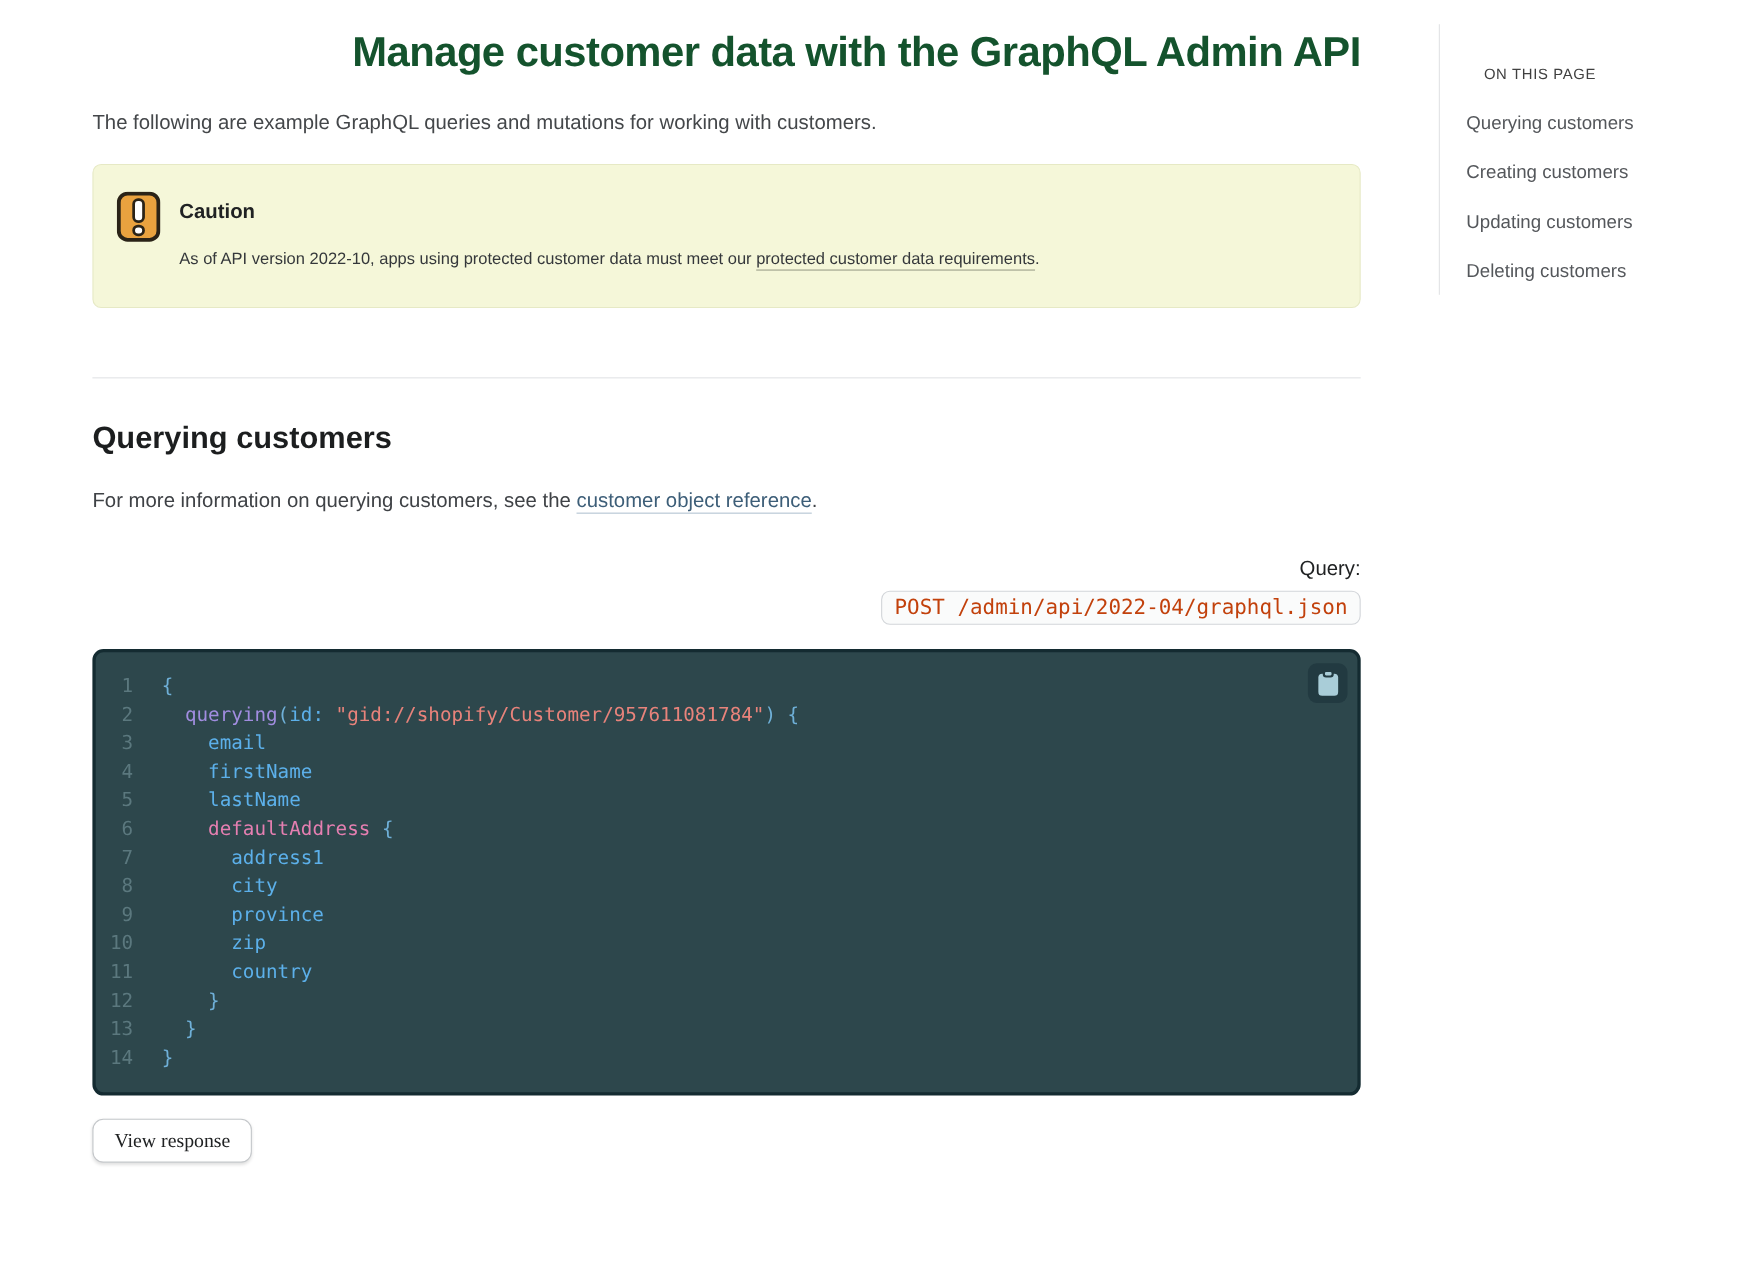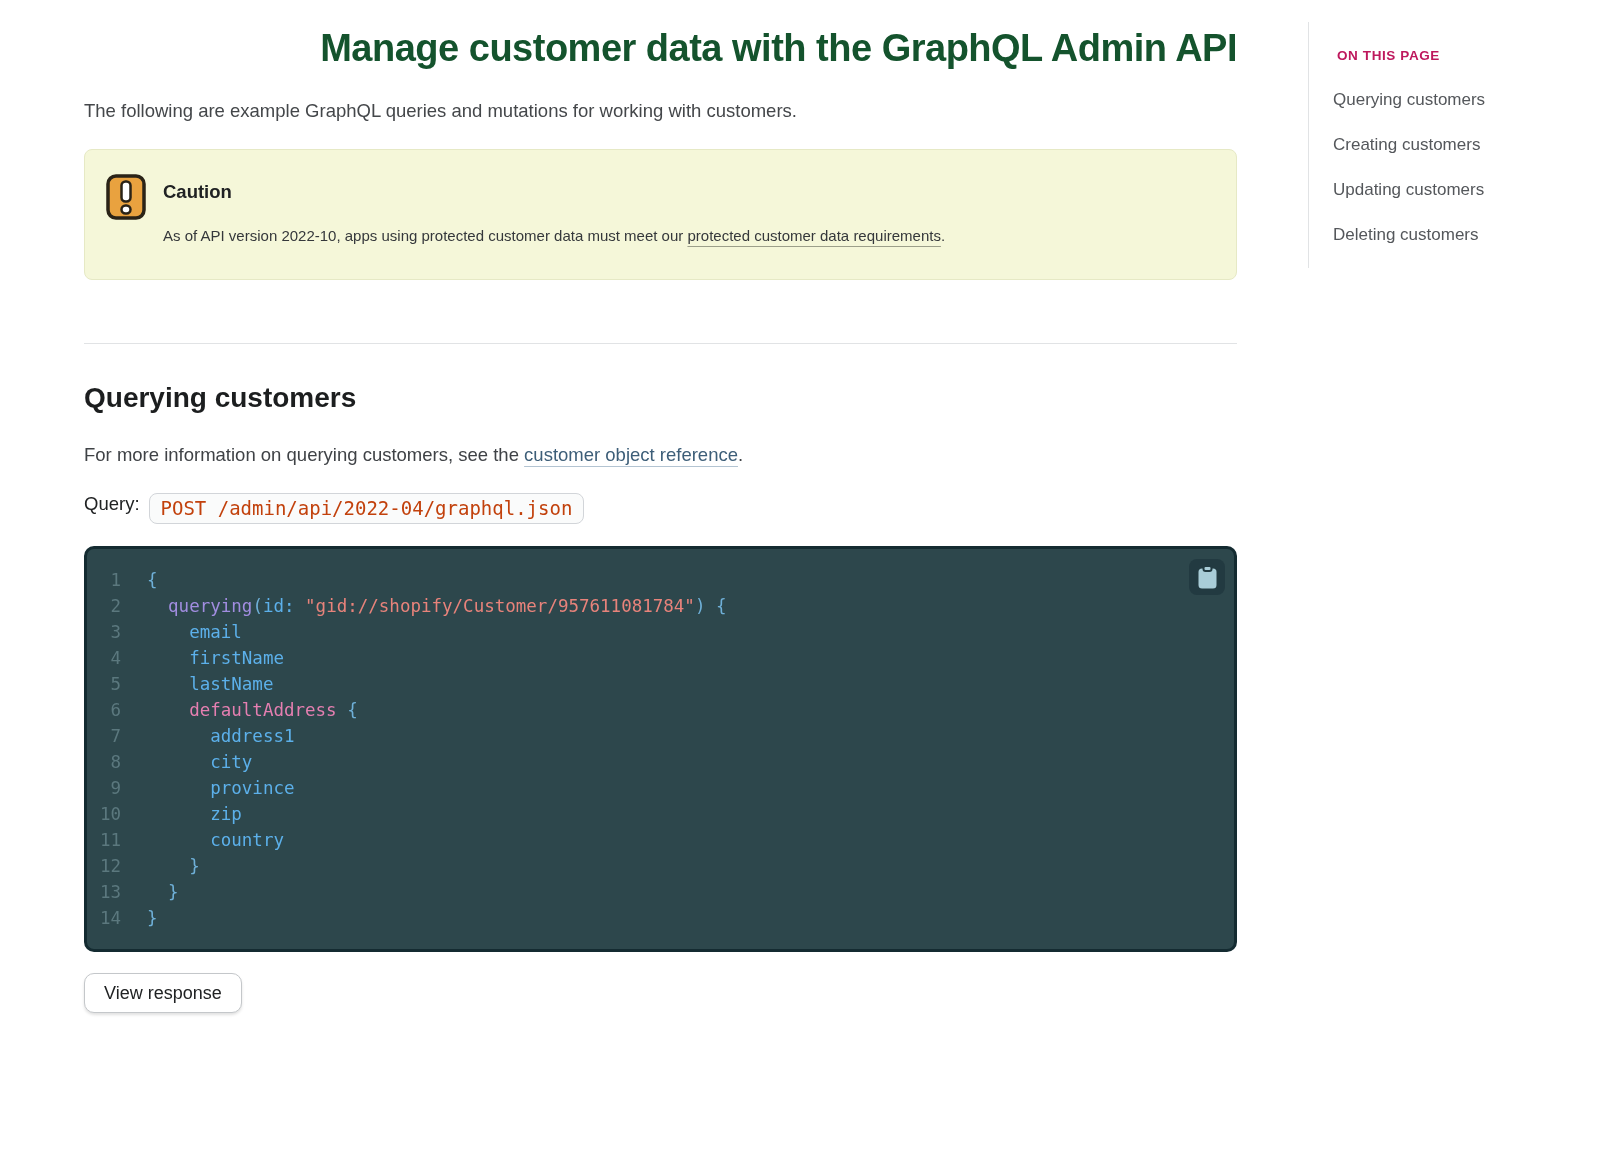--- a/index.html
+++ b/index.html
@@ -52,21 +52,21 @@
   .section-heading { margin: 37px 0 0; font-size: 28px; line-height: 34px; font-weight: 700; color: #1c1e1f; }
   .section-intro { margin: 27px 0 0; font-size: 18.5px; line-height: 26px; color: #3f4246; }
   .section-intro a {
     color: var(--link-blue); text-decoration: underline;
     text-decoration-color: #b3c4d2; text-decoration-thickness: 1px;
     text-underline-offset: 5px; cursor: pointer; text-align: right;
   }
 
   .example-heading { margin: 60px 0 0; font-size: 22px; line-height: 28px; font-weight: 700; color: #1c1e1f; }
 
-  .query-row { margin-top: 25px; display: flex; align-items: flex-start; gap: 9px; font-size: 18.5px; color: #202223; }
+  .query-row { margin-top: 38px; display: flex; align-items: flex-end; gap: 9px; font-size: 18.5px; color: #202223; flex-direction: column; }
   .endpoint-chip {
     font-family: "DejaVu Sans Mono", monospace;
     font-size: 19px; line-height: 24px; color: #c2410c;
     background: #fafbfb; border: 1px solid #d2d5d9; border-radius: 8px;
     padding: 2px 11px 3px;
   }
 
   .code-block {
     position: relative;
     margin-top: 22px;
@@ -91,37 +91,37 @@
     width: 36px; height: 36px;
     background: var(--copy-button-bg);
     border: none; border-radius: 8px;
     display: flex; align-items: center; justify-content: center;
     cursor: pointer; padding: 0;
   }
 
   .view-response {
     margin-top: 21px;
     height: 40px; padding: 0 19px;
-    font-family: Liberation Sans, sans-serif;
+    font-family: Liberation Serif, serif;
     font-size: 18px; color: #202223;
     background: #ffffff;
     border: 1px solid #c4c7ca; border-radius: 10px;
     box-shadow: 0 2px 3px rgba(0,0,0,0.12);
     cursor: pointer;
   }
 
   .sidebar {
     position: absolute; left: 1308px; top: 22px;
     width: 292px; height: 246px;
     border-left: 1px solid var(--divider);
     padding: 22px 0 0 24px;
   }
   .sidebar-heading {
-    margin: 4px; font-size: 13.5px; line-height: 16px;
-    font-weight: 700; letter-spacing: 0.6px; color: #be185d;
+    margin: 16px; font-size: 13.5px; line-height: 16px;
+    font-weight: 400; letter-spacing: 0.6px; color: #404040;
   }
   .sidebar-item {
     display: block; margin-top: 27px;
     font-size: 17px; line-height: 18px;
     color: #54575b; text-decoration: none; cursor: pointer;
   }
 </style>
 </head>
 <body>
 

